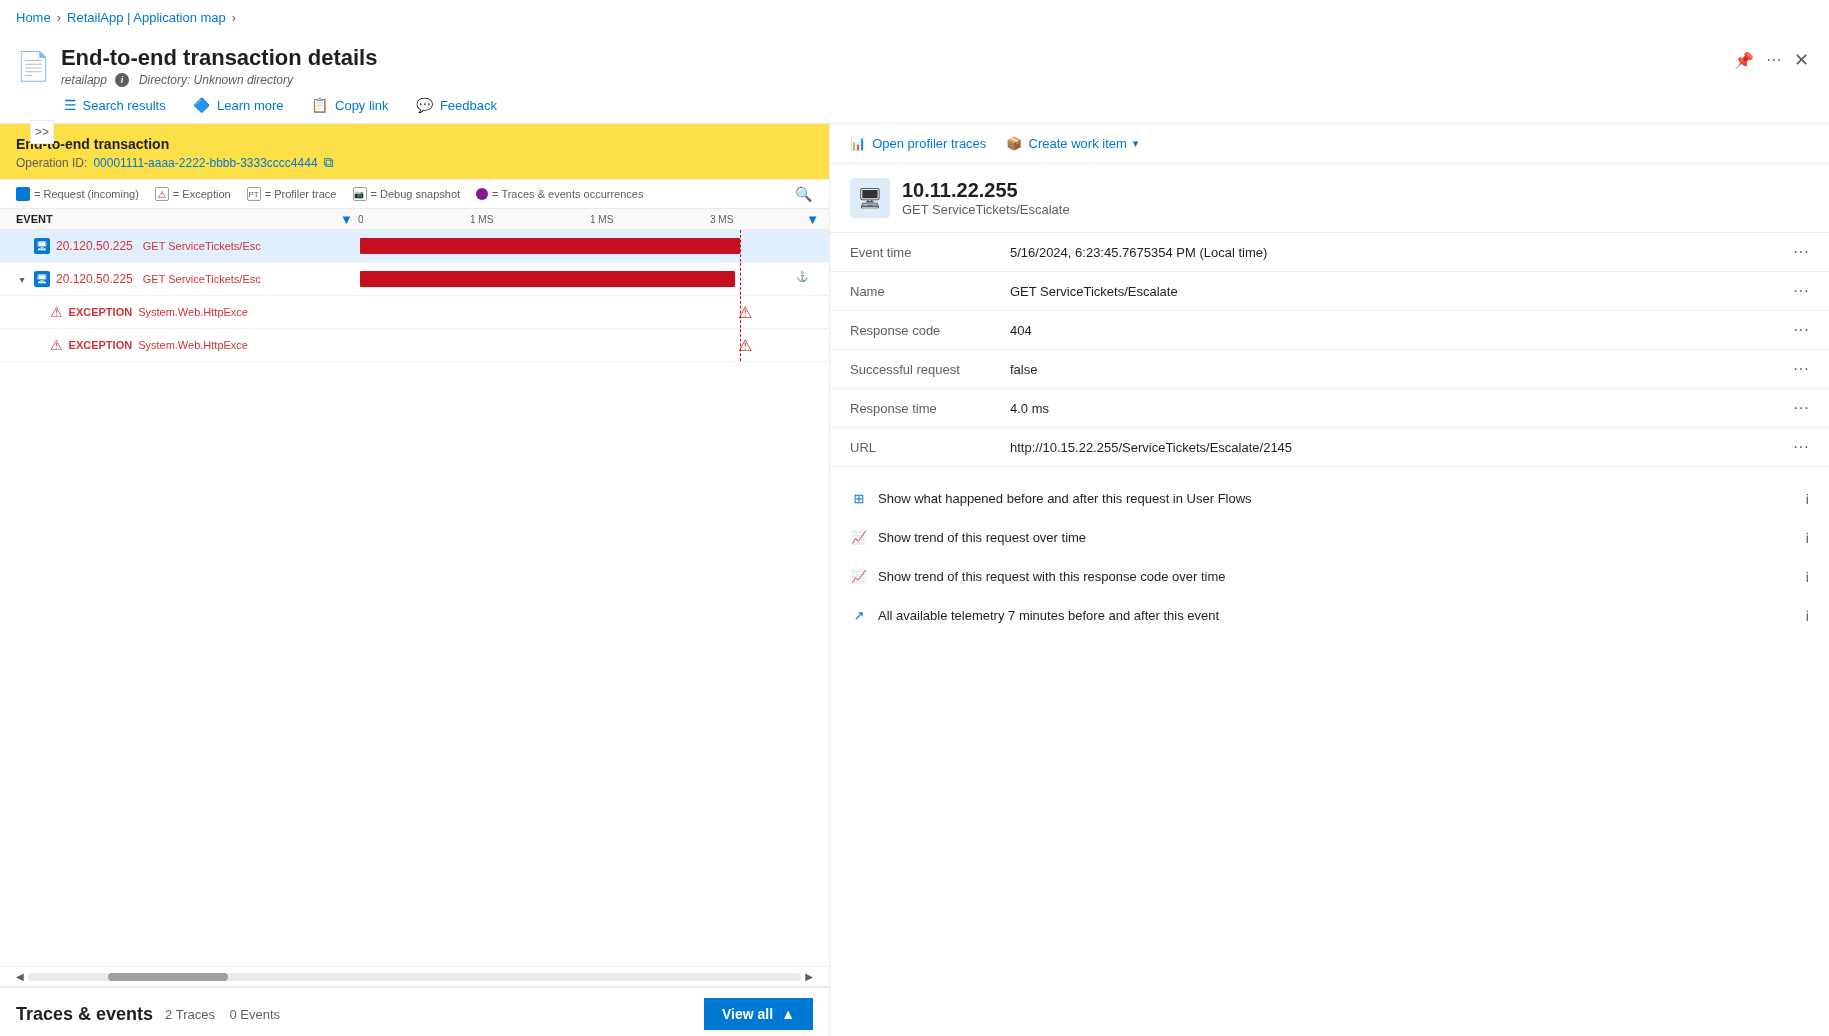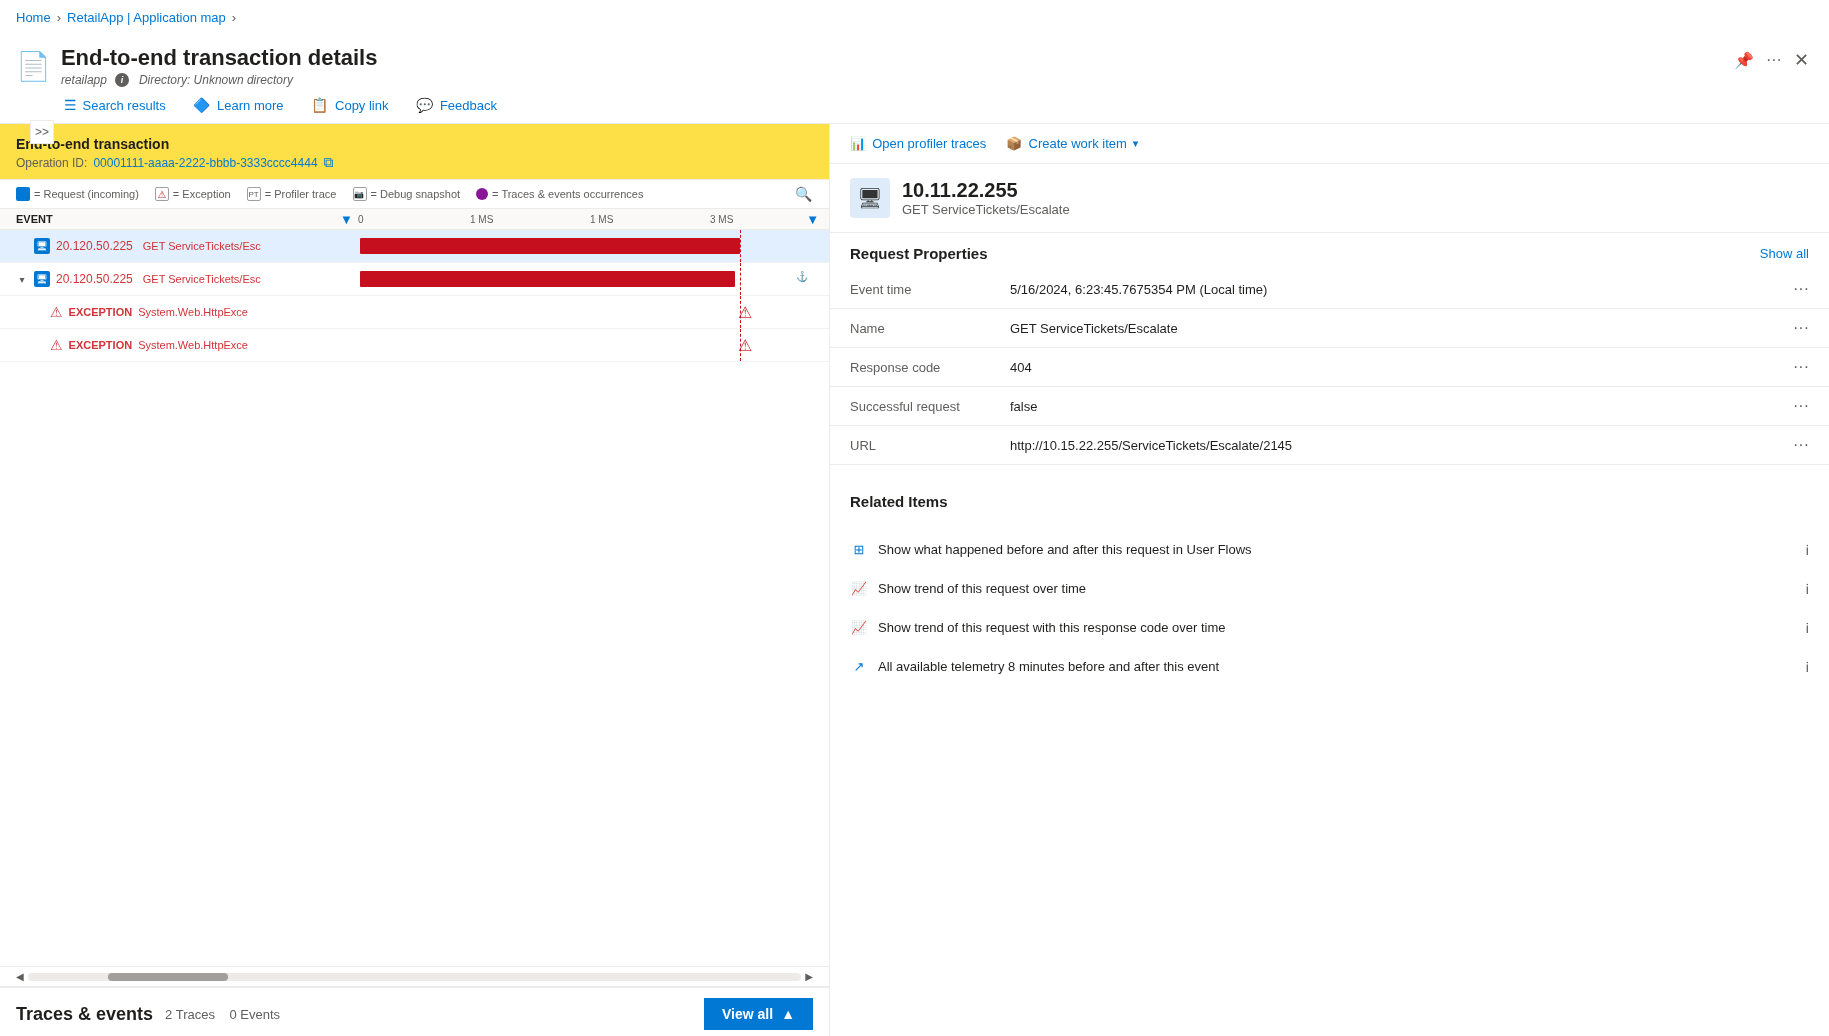--- a/index.html
+++ b/index.html
@@ -312,24 +312,20 @@
     <div class="server-info">
       <div class="server-avatar">
         <span style="font-size:20px;">🖥</span>
       </div>
       <div>
         <div class="server-ip">10.11.22.255</div>
         <div class="server-method">GET ServiceTickets/Escalate</div>
       </div>
     </div>
 
-    <div class="section-header">
-      <span class="section-title">Request Properties</span>
-      <button class="show-all-link">Show all</button>
-    </div>
 
     <table class="properties-table">
       <tbody>
           <tr>
         <td class="prop-name">Event time</td>
         <td class="prop-value">5/16/2024, 6:23:45.7675354 PM (Local time)</td>
         <td class="prop-actions"><button class="more-btn">···</button></td>
       </tr>
       <tr>
         <td class="prop-name">Name</td>
@@ -340,49 +336,51 @@
         <td class="prop-name">Response code</td>
         <td class="prop-value">404</td>
         <td class="prop-actions"><button class="more-btn">···</button></td>
       </tr>
       <tr>
         <td class="prop-name">Successful request</td>
         <td class="prop-value">false</td>
         <td class="prop-actions"><button class="more-btn">···</button></td>
       </tr>
       <tr>
+        <td class="prop-name">Response time</td>
+        <td class="prop-value">4.0 ms</td>
+        <td class="prop-actions"><button class="more-btn">···</button></td>
+      </tr>
+      <tr>
         <td class="prop-name">URL</td>
         <td class="prop-value">http://10.15.22.255/ServiceTickets/Escalate/2145</td>
         <td class="prop-actions"><button class="more-btn">···</button></td>
       </tr>
     </tbody>
       </table>
 
-    <div class="section-header" style="margin-top:16px;">
-      <span class="section-title">Related Items</span>
-    </div>
 
     <div class="related-items">
       <div class="related-item">
         <span class="related-icon" style="font-size:13px; color:#0078d4;">⊞</span>
         <span class="related-text">Show what happened before and after this request in User Flows</span>
         <span class="info-icon">ℹ</span>
       </div>
       <div class="related-item">
         <span class="related-icon" style="font-size:13px; color:#0078d4;">📈</span>
         <span class="related-text">Show trend of this request over time</span>
         <span class="info-icon">ℹ</span>
       </div>
       <div class="related-item">
         <span class="related-icon" style="font-size:13px; color:#0078d4;">📈</span>
         <span class="related-text">Show trend of this request with this response code over time</span>
         <span class="info-icon">ℹ</span>
       </div>
       <div class="related-item">
         <span class="related-icon" style="font-size:13px; color:#0078d4;">↗</span>
-        <span class="related-text">All available telemetry 8 minutes before and after this event</span>
+        <span class="related-text">All available telemetry 7 minutes before and after this event</span>
         <span class="info-icon">ℹ</span>
       </div>
     </div>
 
   </div>
 
 </div>
 
 </body></html>

